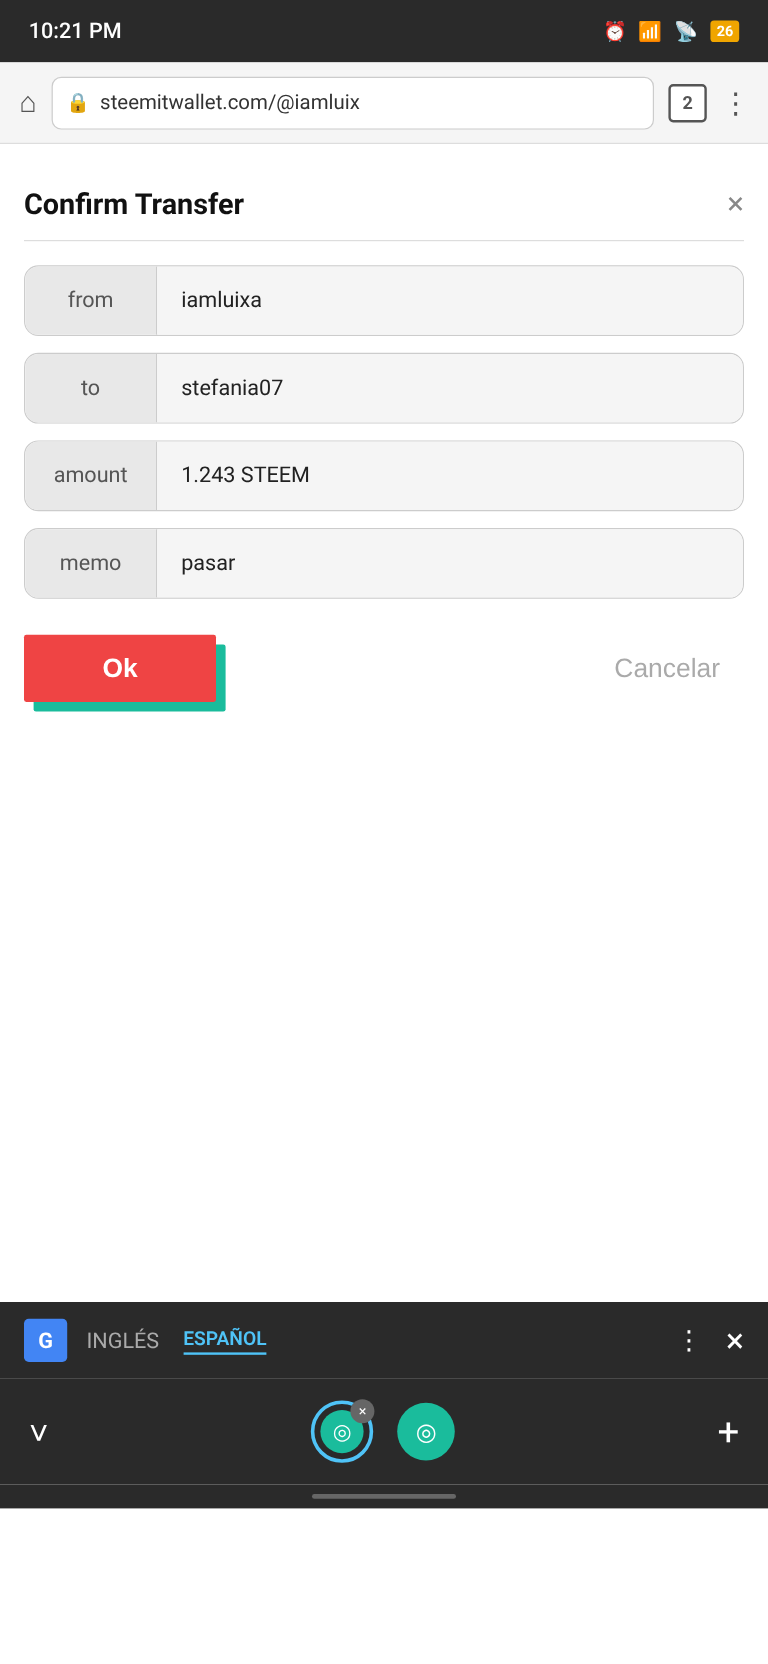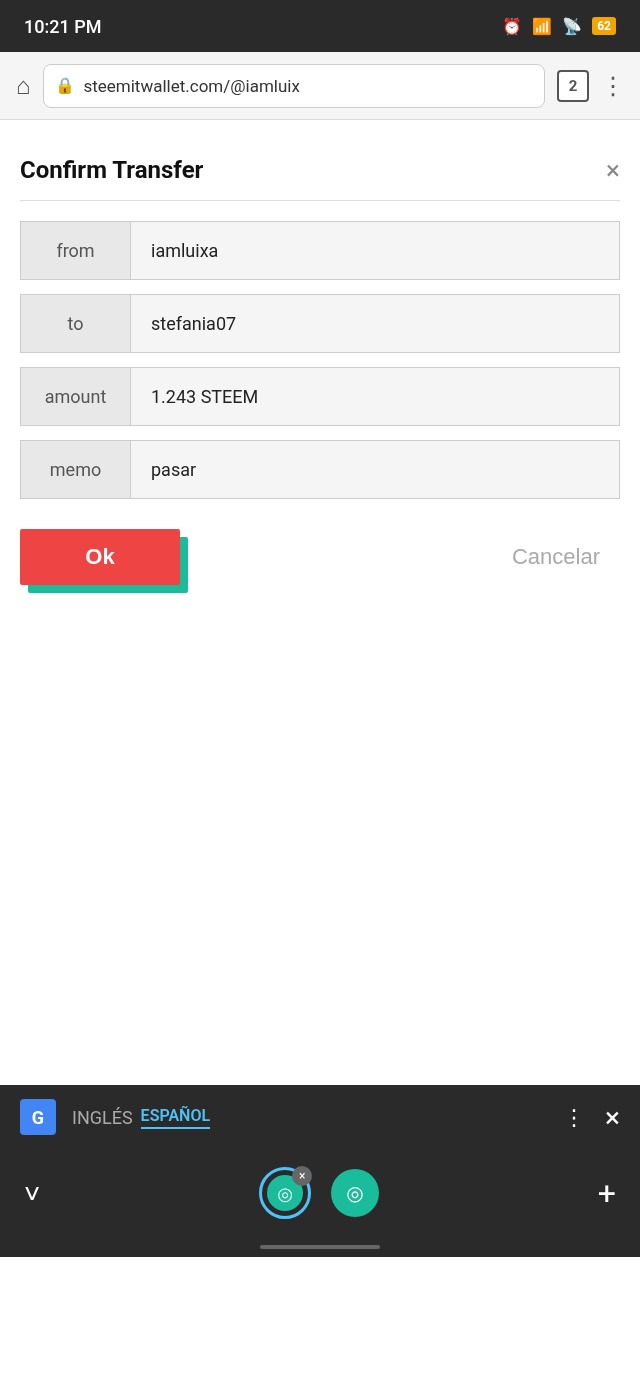--- a/index.html
+++ b/index.html
@@ -127,21 +127,21 @@
       height: 1px;
       background: #ddd;
       margin: 0 0 20px 0;
     }
 
     
     .form-field {
       display: flex;
       align-items: center;
       border: 1px solid #ccc;
-      border-radius: 0;
+      border-radius: 12px;
       margin-bottom: 14px;
       background: #fff;
       overflow: hidden;
     }
     .field-label {
       background: #e8e8e8;
       border-right: 1px solid #ccc;
       padding: 18px 18px;
       font-size: 18px;
       color: #555;
@@ -225,21 +225,21 @@
       align-items: center;
       justify-content: center;
       font-size: 18px;
       font-weight: bold;
       color: #fff;
       position: relative;
     }
     .lang-options {
       display: flex;
       align-items: center;
-      gap: 8px;
+      gap: 20px;
     }
     .lang-inactive {
       font-size: 18px;
       color: #aaa;
     }
     .lang-active {
       font-size: 16px;
       color: #4fc3f7;
       font-weight: 600;
       border-bottom: 2px solid #4fc3f7;
@@ -345,21 +345,21 @@
   </style>
 </head>
 <body>
 
 <div class="status-bar">
   <span class="status-time">10:21 PM</span>
   <div class="status-icons">
     <span class="status-icon">⏰</span>
     <span class="status-icon">📶</span>
     <span class="status-icon">📡</span>
-    <span class="battery-icon">62</span>
+    <span class="battery-icon">26</span>
   </div>
 </div>
 
 <div class="browser-bar">
   <span class="browser-home">⌂</span>
   <div class="browser-url-area">
     <span class="lock-icon">🔒</span>
     <span class="browser-url">steemitwallet.com/@iamluix</span>
   </div>
   <div class="tab-count">2</div>

